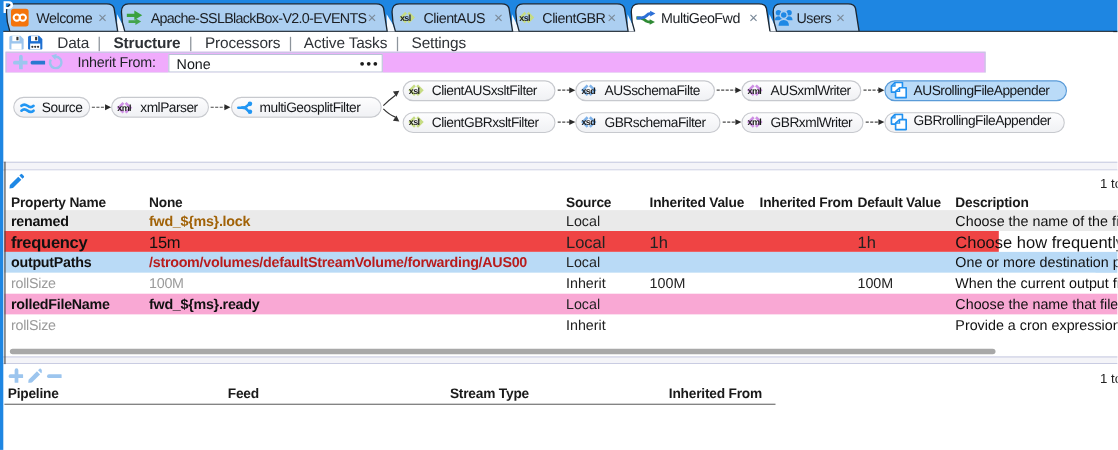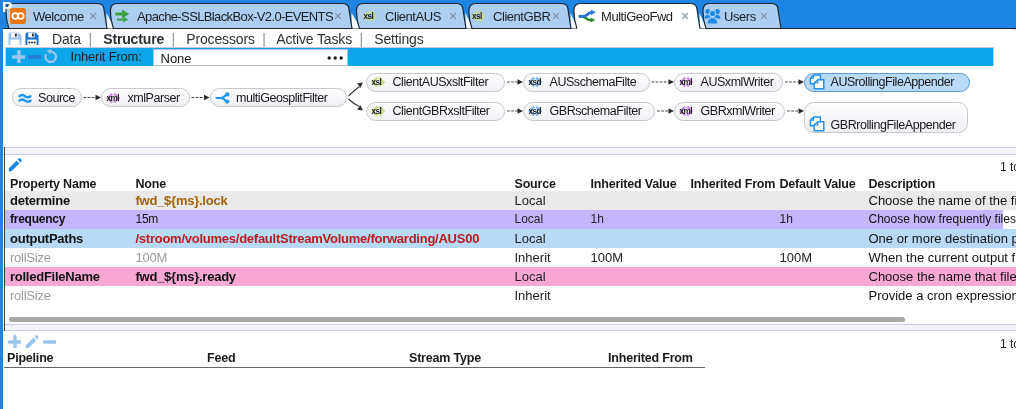--- a/index.html
+++ b/index.html
@@ -81,21 +81,21 @@
         <rect x="4.2" y="1.8" width="6.4" height="4.6" fill="#fff"></rect>
         <rect x="7.9" y="2.5" width="1.9" height="3.1" fill="#333"></rect>
         <rect x="3.4" y="8.6" width="9.2" height="5.9" fill="#fff"></rect>
         <circle cx="5.4" cy="11.6" r="1" fill="#333"></circle>
         <circle cx="8" cy="11.6" r="1" fill="#333"></circle>
         <circle cx="10.6" cy="11.6" r="1" fill="#333"></circle>
       </svg></div>
   <div class="abs" style="left:52px;top:2px;font-size:14px;letter-spacing:-0.15px;color:#2e3237;white-space:nowrap">Data <span style="color:#8d949c">&nbsp;|&nbsp;&nbsp;</span> <b>Structure</b> <span style="color:#8d949c">&nbsp;|&nbsp;&nbsp;</span> Processors <span style="color:#8d949c">&nbsp;|&nbsp;&nbsp;</span> Active Tasks <span style="color:#8d949c">&nbsp;|&nbsp;&nbsp;</span> Settings</div>
 </div>
 
-<div class="abs" style="left:4.5px;top:46.5px;width:989px;height:20px;background:#0ea5e9;border:1px solid #C2CBE0;box-sizing:border-box">
+<div class="abs" style="left:4.5px;top:46.5px;width:891px;height:20px;background:#f0abfc;border:1px solid #C2CBE0;box-sizing:border-box">
   <div class="abs" style="left:5px;top:1.5px"><svg width="14" height="14" viewBox="0 0 14 14" style="">
         <path d="M8 2.5 V13.5 M2.5 8 H13.5" stroke="#9CC5EE" stroke-width="3.4" stroke-linecap="round" fill="none"></path>
       </svg></div>
   <div class="abs" style="left:21px;top:1.5px"><svg width="14" height="14" viewBox="0 0 14 14" style="">
         <path d="M2.5 8 H13.5" stroke="#2979D0" stroke-width="3.4" stroke-linecap="round" fill="none"></path>
       </svg></div>
   <div class="abs" style="left:37px;top:1.5px"><svg width="14" height="14" viewBox="0 0 14 14" style="">
         <path d="M3.2 5.2 A5.2 5.2 0 1 0 7.6 2.6" fill="none" stroke="#9CC5EE" stroke-width="2.3"></path>
         <path d="M8.6 0 L3.6 1.4 L7.2 5.6 Z" fill="#9CC5EE"></path>
       </svg></div>
@@ -207,21 +207,21 @@
     </div>
     <div style="position:absolute;left:804px;top:6.5px;width:166px;height:19px;background:#BADBF8;border:1px solid #5A9BD8;border-radius:9.5px;box-sizing:border-box;display:flex;align-items:center;padding-left:4px">
       <svg width="16" height="16" viewBox="0 0 16 16" style="flex:none">
         <path d="M4.6 1 H11.4 V9.8 H1.4 V4.2 Z" fill="#fff" stroke="#2191F0" stroke-width="1.5" stroke-linejoin="round"></path>
         <path d="M4.6 1 V4.2 H1.4" fill="none" stroke="#2191F0" stroke-width="1.2"></path>
         <path d="M8.8 5.8 H14.8 V14.8 H5.2 V9 Z" fill="#fff" stroke="#2191F0" stroke-width="1.5" stroke-linejoin="round"></path>
         <path d="M8.8 5.8 V9 H5.2" fill="none" stroke="#2191F0" stroke-width="1.2"></path>
       </svg>
       <span style="font-size:12.5px;letter-spacing:-0.45px;color:#16181b;margin-left:5.5px;white-space:nowrap">AUSrollingFileAppender</span>
     </div>
-    <div style="position:absolute;left:804px;top:35.5px;width:164px;height:31px;background:linear-gradient(#FDFDFE,#F0F1F4);border:1px solid #c7c9ce;border-radius:9.5px;box-sizing:border-box;display:flex;align-items:flex-end;padding-left:4px">
+    <div style="position:absolute;left:804px;top:35.5px;width:164px;height:19px;background:linear-gradient(#FDFDFE,#F0F1F4);border:1px solid #c7c9ce;border-radius:9.5px;box-sizing:border-box;display:flex;align-items:flex-start;padding-left:4px">
       <svg width="16" height="16" viewBox="0 0 16 16" style="flex:none">
         <path d="M4.6 1 H11.4 V9.8 H1.4 V4.2 Z" fill="#fff" stroke="#2191F0" stroke-width="1.5" stroke-linejoin="round"></path>
         <path d="M4.6 1 V4.2 H1.4" fill="none" stroke="#2191F0" stroke-width="1.2"></path>
         <path d="M8.8 5.8 H14.8 V14.8 H5.2 V9 Z" fill="#fff" stroke="#2191F0" stroke-width="1.5" stroke-linejoin="round"></path>
         <path d="M8.8 5.8 V9 H5.2" fill="none" stroke="#2191F0" stroke-width="1.2"></path>
       </svg>
       <span style="font-size:12.5px;letter-spacing:-0.45px;color:#16181b;margin-left:5.5px;white-space:nowrap">GBRrollingFileAppender</span>
     </div>
   </div>
 
@@ -235,29 +235,29 @@
     <div style="position:absolute;left:0;top:22px;width:1012px;height:16px;font-size:12.5px;font-weight:bold;letter-spacing:-0.2px;color:#1a1a1a">
       <span style="position:absolute;left:6.0px;top:0;white-space:nowrap">Property Name</span>
       <span style="position:absolute;left:131.5px;top:0;white-space:nowrap">None</span>
       <span style="position:absolute;left:510.5px;top:0;white-space:nowrap">Source</span>
       <span style="position:absolute;left:586.5px;top:0;white-space:nowrap">Inherited Value</span>
       <span style="position:absolute;left:686.5px;top:0;white-space:nowrap">Inherited From</span>
       <span style="position:absolute;left:775.5px;top:0;white-space:nowrap">Default Value</span>
       <span style="position:absolute;left:864.5px;top:0;white-space:nowrap">Description</span>
     </div>
     <div style="position:absolute;left:0;top:36.5px;width:1012px;height:19px;background:#EAEAEA;font-size:13px">
-      <span style="position:absolute;left:6.0px;top:2px;font-weight:bold;color:#111;letter-spacing:-0.25px;white-space:nowrap">determine</span>
+      <span style="position:absolute;left:6.0px;top:2px;font-weight:bold;color:#111;letter-spacing:-0.25px;white-space:nowrap">renamed</span>
       <span style="position:absolute;left:131.5px;top:2px;font-weight:bold;color:#a16207;letter-spacing:-0.25px;white-space:nowrap">fwd_${ms}.lock</span>
       <span style="position:absolute;left:510.5px;top:2px;color:#222;white-space:nowrap">Local</span>
       <span style="position:absolute;left:586.5px;top:2px;color:#222;white-space:nowrap"></span>
       <span style="position:absolute;left:686.5px;top:2px;color:#222;white-space:nowrap"></span>
       <span style="position:absolute;left:775.5px;top:2px;color:#222;white-space:nowrap"></span>
       <span style="position:absolute;left:864.5px;top:2px;color:#111;white-space:nowrap">Choose the name of the file to write</span>
     </div>
-    <div style="position:absolute;left:0;top:55.5px;width:999px;height:19px;background:#c4b5fd;font-size:12px">
+    <div style="position:absolute;left:0;top:55.5px;width:904px;height:19px;background:#ef4444;font-size:15px">
       <span style="position:absolute;left:6.0px;top:2px;font-weight:bold;color:#111;letter-spacing:-0.25px;white-space:nowrap">frequency</span>
       <span style="position:absolute;left:131.5px;top:2px;font-weight:normal;color:#111;letter-spacing:-0.25px;white-space:nowrap">15m</span>
       <span style="position:absolute;left:510.5px;top:2px;color:#222;white-space:nowrap">Local</span>
       <span style="position:absolute;left:586.5px;top:2px;color:#222;white-space:nowrap">1h</span>
       <span style="position:absolute;left:686.5px;top:2px;color:#222;white-space:nowrap"></span>
       <span style="position:absolute;left:775.5px;top:2px;color:#222;white-space:nowrap">1h</span>
       <span style="position:absolute;left:864.5px;top:2px;color:#111;white-space:nowrap">Choose how frequently files are rolled</span>
     </div>
     <div style="position:absolute;left:0;top:74.5px;width:1012px;height:19px;background:#B9DAF6;font-size:13px">
       <span style="position:absolute;left:6.0px;top:2px;font-weight:bold;color:#111;letter-spacing:-0.25px;white-space:nowrap">outputPaths</span>

